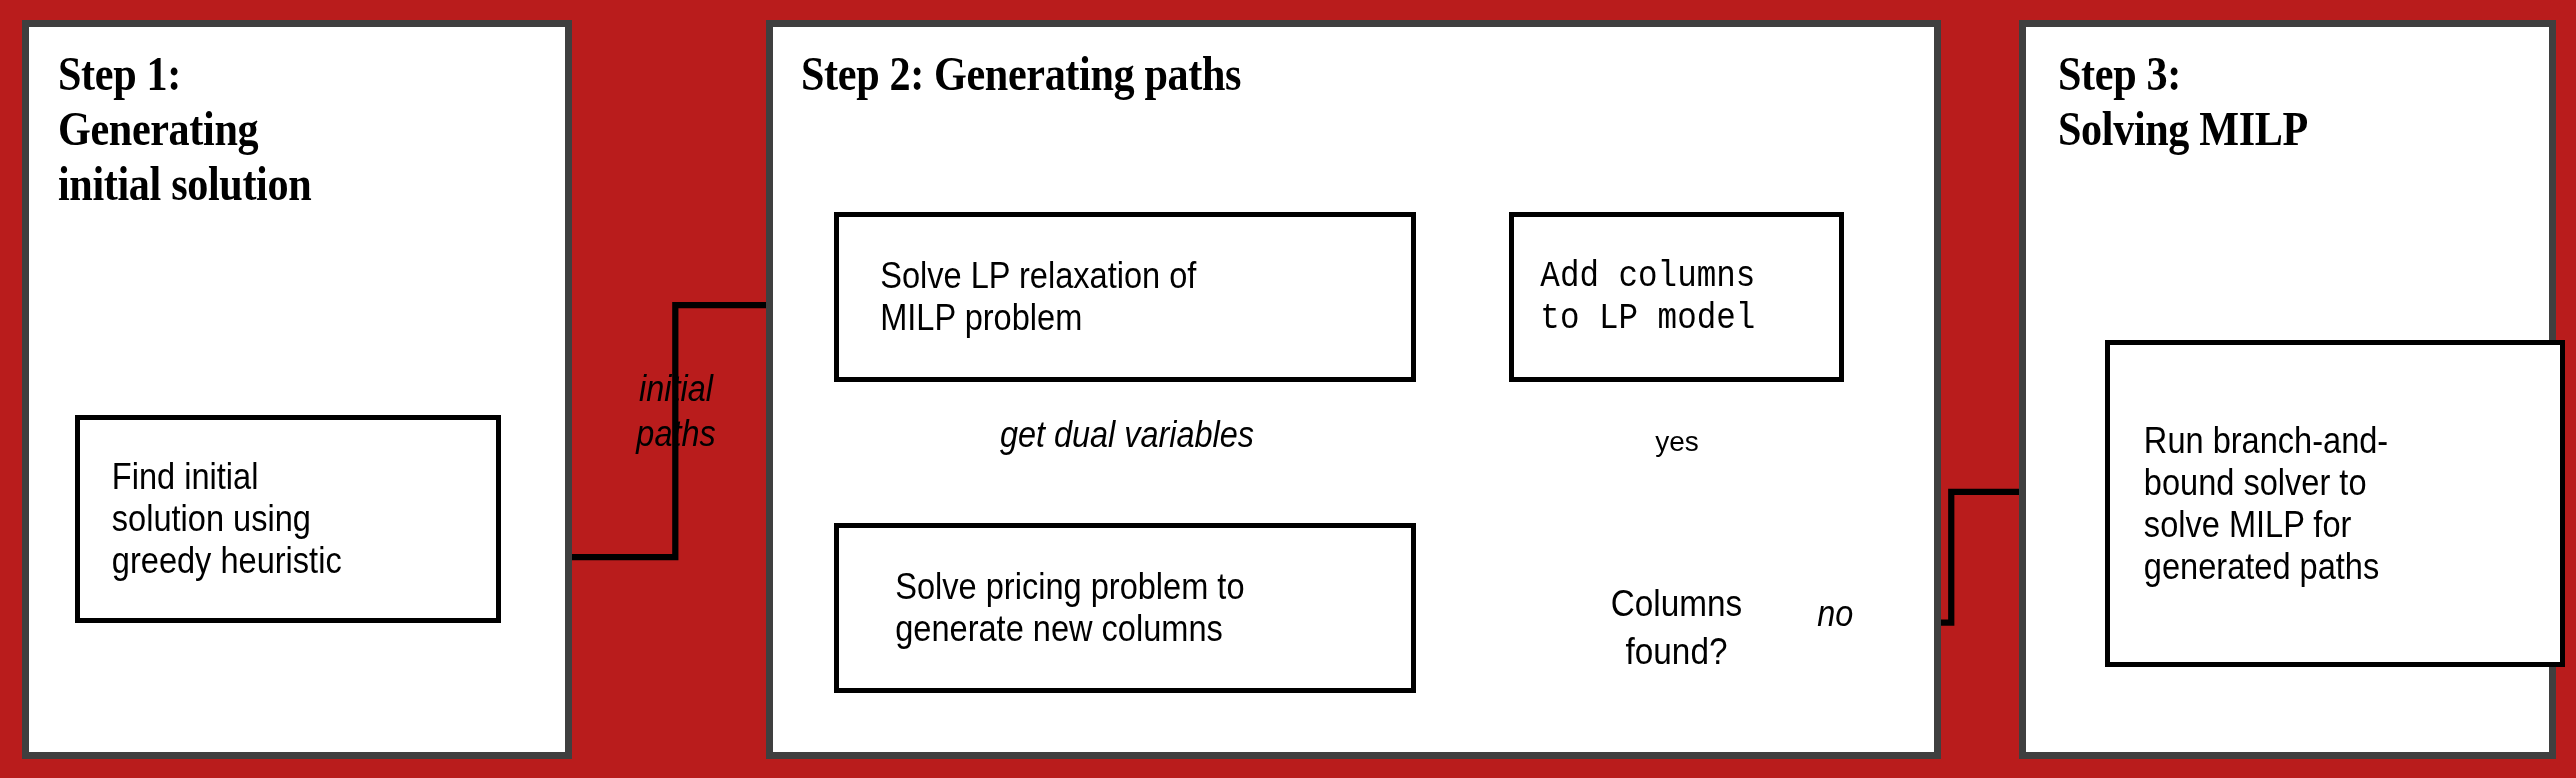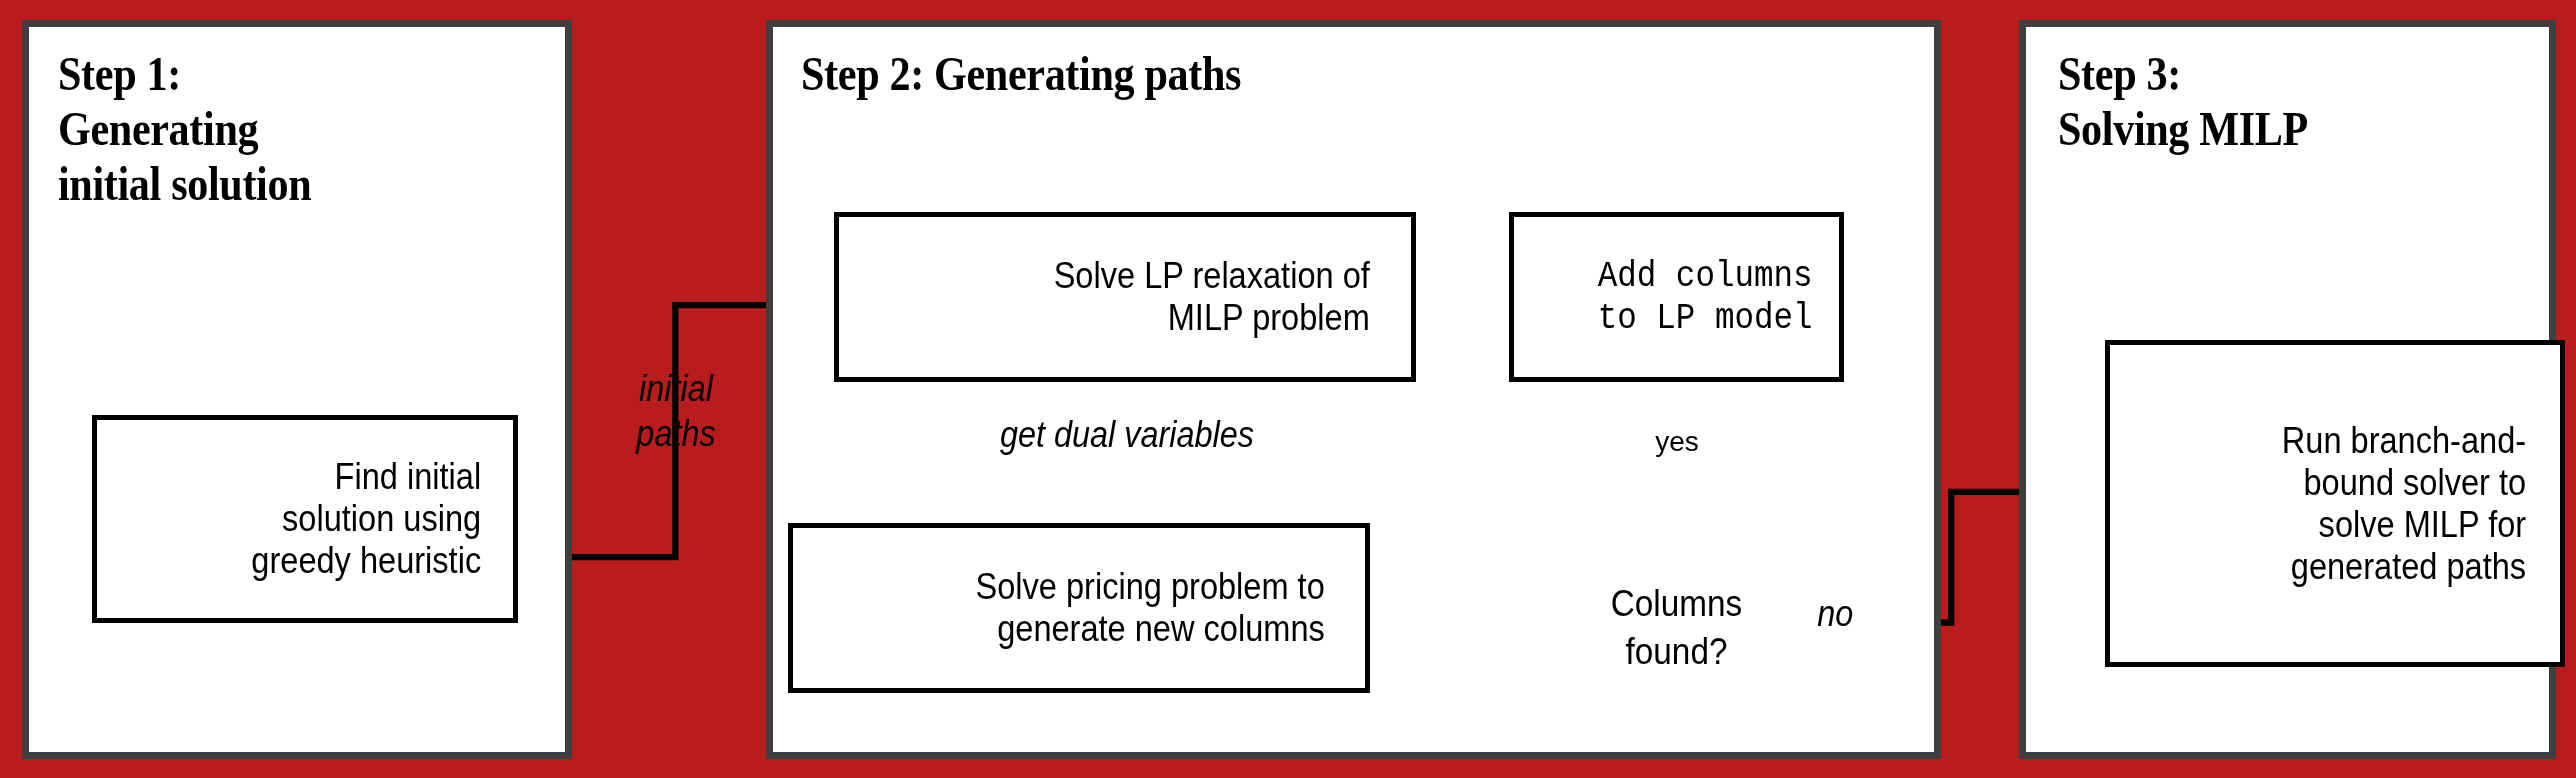--- a/index.html
+++ b/index.html
@@ -45,21 +45,21 @@
   }
   
   .node {
     position: absolute;
     background: #ffffff;
     border: 5.4px solid #000000;
     box-sizing: border-box;
     display: flex;
     align-items: center;
     justify-content: center;
-    text-align: right;
+    text-align: left;
     color: #000000;
     font-family: "Liberation Sans", sans-serif;
     font-weight: normal;
   }
   .node-text {
     display: block;
     width: 100%;
     padding: 0 7.8px;
     box-sizing: border-box;
     transform: scaleX(0.88);
@@ -127,40 +127,40 @@
     <g>
       <polygon points="2155,690 2337,800 2155,910 1973,800" fill="#ffffff" stroke="#000000" stroke-width="8" stroke-linejoin="miter"></polygon>
     </g>
   </svg>
 
   <div class="panel" style="left:22px; top:19.5px; width:550px; height:739px;"></div>
   <div class="panel-title" style="left:58px; top:47px; width:591px; font-size:49px;">Step 1:
 Generating
 initial solution</div>
 
-  <div class="node" style="left:92px; top:415px; width:426px; height:208px; font-size:37px;">
+  <div class="node" style="left:75px; top:415px; width:426px; height:208px; font-size:37px;">
     <span class="node-text">Find initial
 solution using
 greedy heuristic</span>
   </div>
 
   <div class="panel" style="left:766px; top:19.5px; width:1175px; height:739px;"></div>
   <div class="panel-title" style="left:801px; top:47px; width:934px; font-size:49px;">Step 2: Generating paths</div>
 
   <div class="node" style="left:834px; top:212px; width:582px; height:170px; font-size:37px;">
     <span class="node-text">Solve LP relaxation of
 MILP problem</span>
   </div>
 
   <div class="node" style="left:1509px; top:212px; width:335px; height:170px; font-size:37px;font-family:Liberation Mono, monospace;">
     <span class="node-text">Add columns
 to LP model</span>
   </div>
 
-  <div class="node" style="left:788px; top:523px; width:582px; height:170px; font-size:37px;padding-left:16px;">
+  <div class="node" style="left:834px; top:523px; width:582px; height:170px; font-size:37px;padding-left:16px;">
     <span class="node-text">Solve pricing problem to
 generate new columns</span>
   </div>
 
   <div class="diamond-label" style="left:1552px; top:580px; width:249px; font-size:37px;">Columns
 found?</div>
 
   <div class="edge-label italic" style="left:598px; top:366px; width:156px; font-size:36px;">initial
 paths</div>
 

